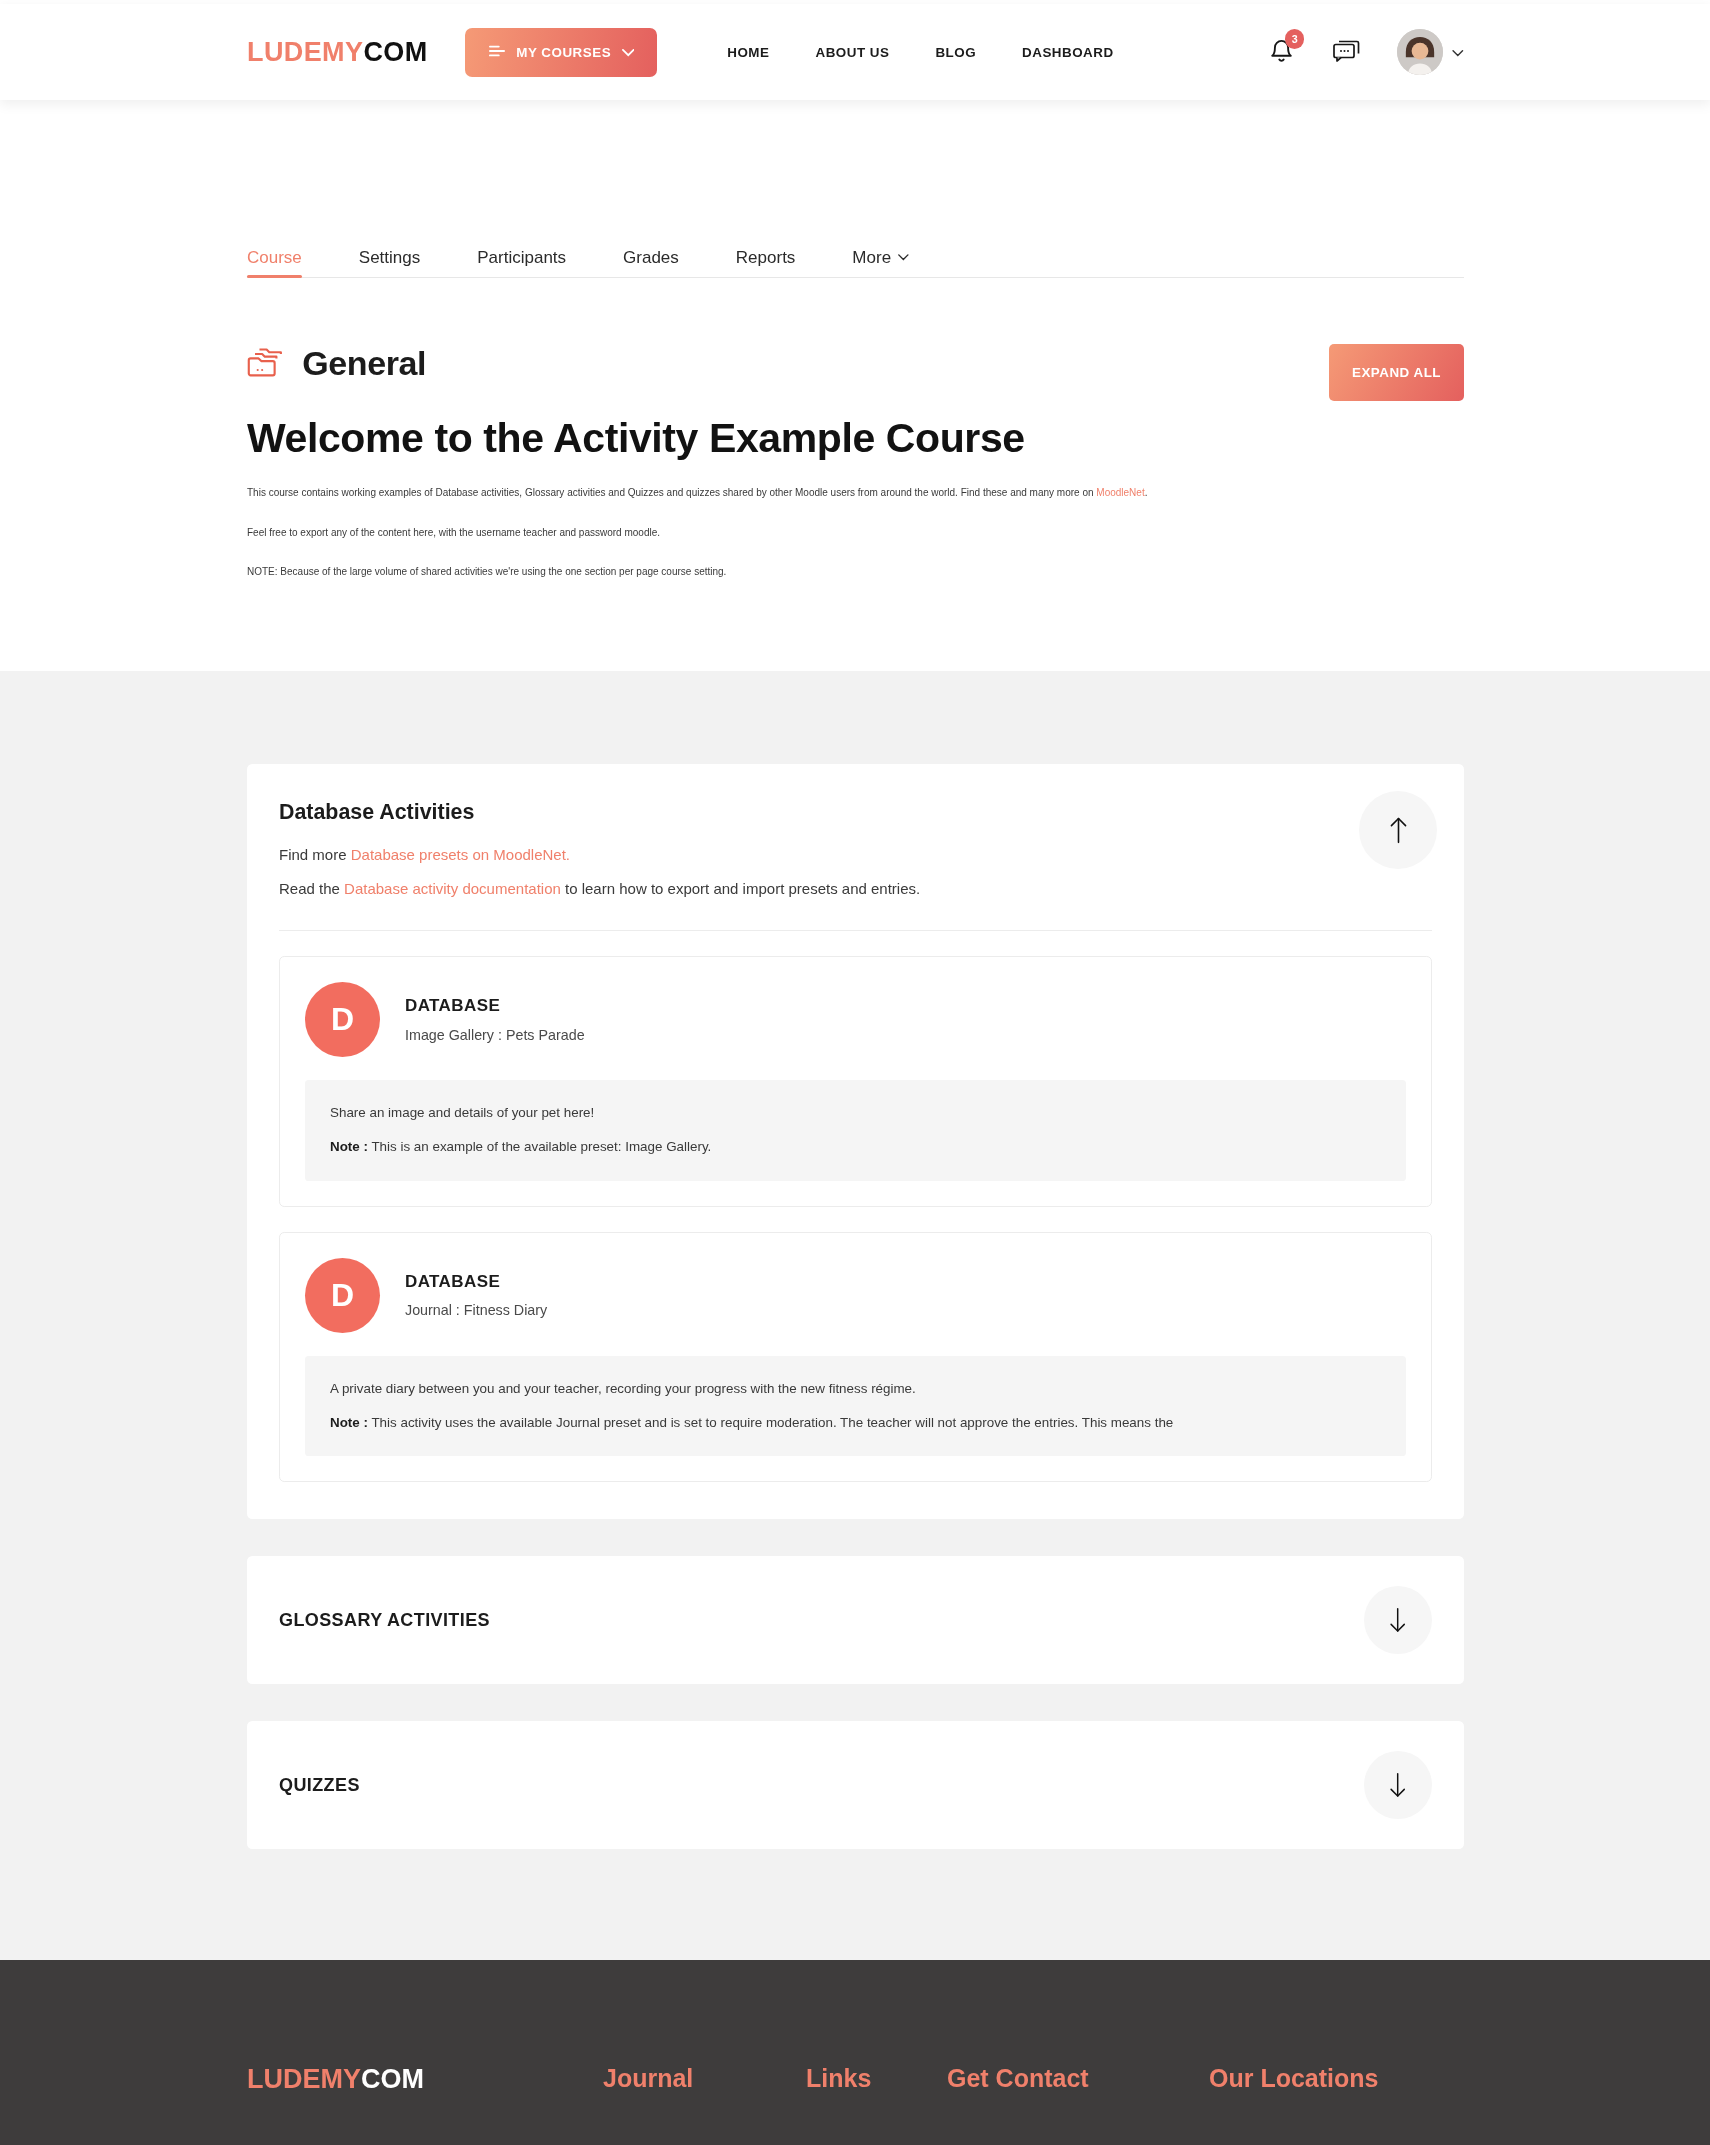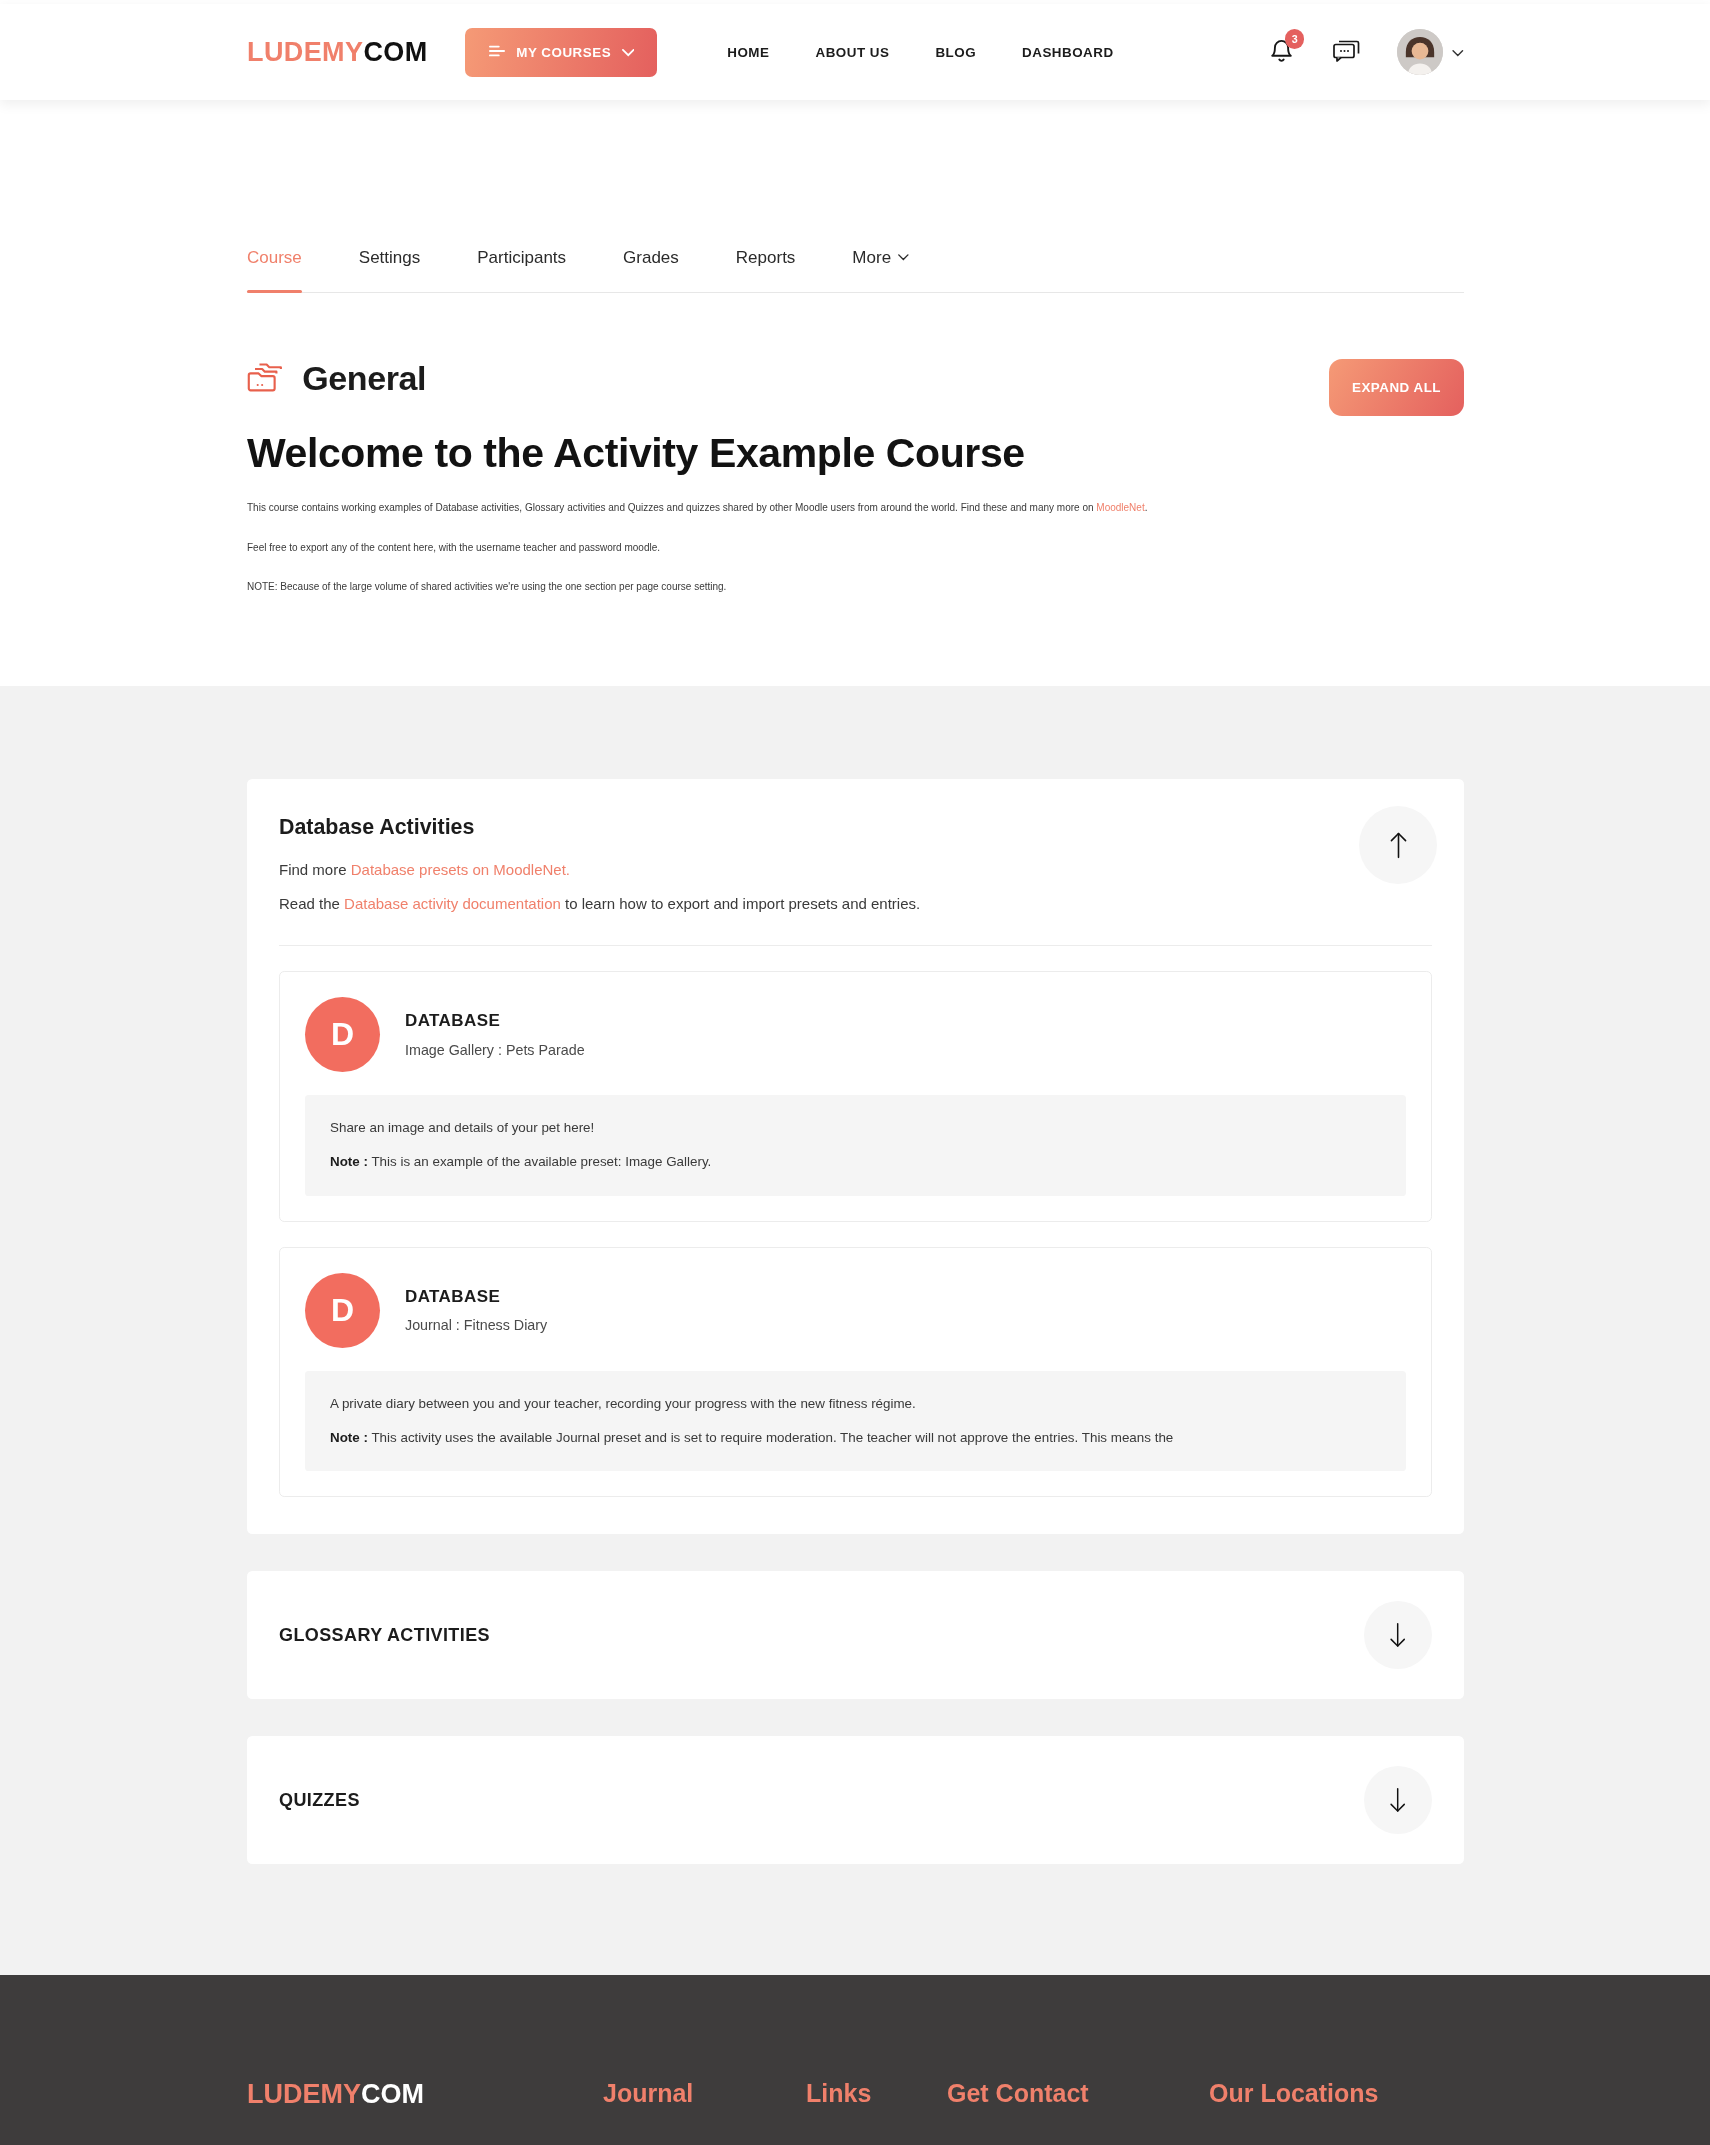--- a/index.html
+++ b/index.html
@@ -32,29 +32,29 @@
     position: absolute; top: -7.1px; right: -9px; width: 19.6px; height: 19.6px;
     background: #E4605E; border-radius: 50%; color: #fff; font-size: 10.7px; font-weight: 700;
     display: flex; align-items: center; justify-content: center;
   }
   .avatar-wrap { display: flex; align-items: center; gap: 9px; cursor: pointer; }
   .avatar { width: 46px; height: 46px; border-radius: 50%; overflow: hidden; background: #d8d5d2; }
 
   
   .hero { background: #fff; padding-top: 144px; padding-bottom: 86px; }
   .tabs { display: flex; gap: 57px; border-bottom: 0.9px solid #e7e7e7; }
-  .tab { position: relative; font-size: 17px; color: #2b2b2b; padding-bottom: 24px; cursor: pointer; display: flex; align-items: center; gap: 7.1px; }
+  .tab { position: relative; font-size: 17px; color: #2b2b2b; padding-bottom: 9px; cursor: pointer; display: flex; align-items: center; gap: 7.1px; }
   .tab.active { color: #F0806B; }
   .tab.active::after { content: ""; position: absolute; left: 0; bottom: -0.9px; width: 55px; height: 2.7px; background: #F0806B; border-radius: 1.8px; }
   .course-head { display: flex; justify-content: space-between; align-items: flex-start; margin-top: 66px; }
   .general-row { display: flex; align-items: center; gap: 14.3px; }
   .general-row h1 { font-size: 34px; font-weight: 800; letter-spacing: -0.4px; }
   .btn-expand {
     background: linear-gradient(120deg, #F59A76, #E4605E); color: #fff;
-    border: none; border-radius: 13px; padding: 0; width: 135px; height: 57px;
+    border: none; border-radius: 5px; padding: 0; width: 135px; height: 57px;
     font-size: 13.4px; font-weight: 700; letter-spacing: 0.5px; cursor: pointer; font-family: inherit;
   }
   .welcome-title { font-size: 41px; font-weight: 800; letter-spacing: -0.4px; margin-top: 14.3px; color: #121212; }
   .hero p { font-size: 10px; line-height: 1.65; color: #3a3a3a; margin-top: 23px; max-width: 1212px; }
   a.inline-link { color: #F0806B; }
 
   
   .activities { background: #F2F2F2; padding: 89px 0 107px; }
   .card { background: #fff; border-radius: 5.3px; }
   .card-db { padding: 36px 32px 37px; position: relative; }

